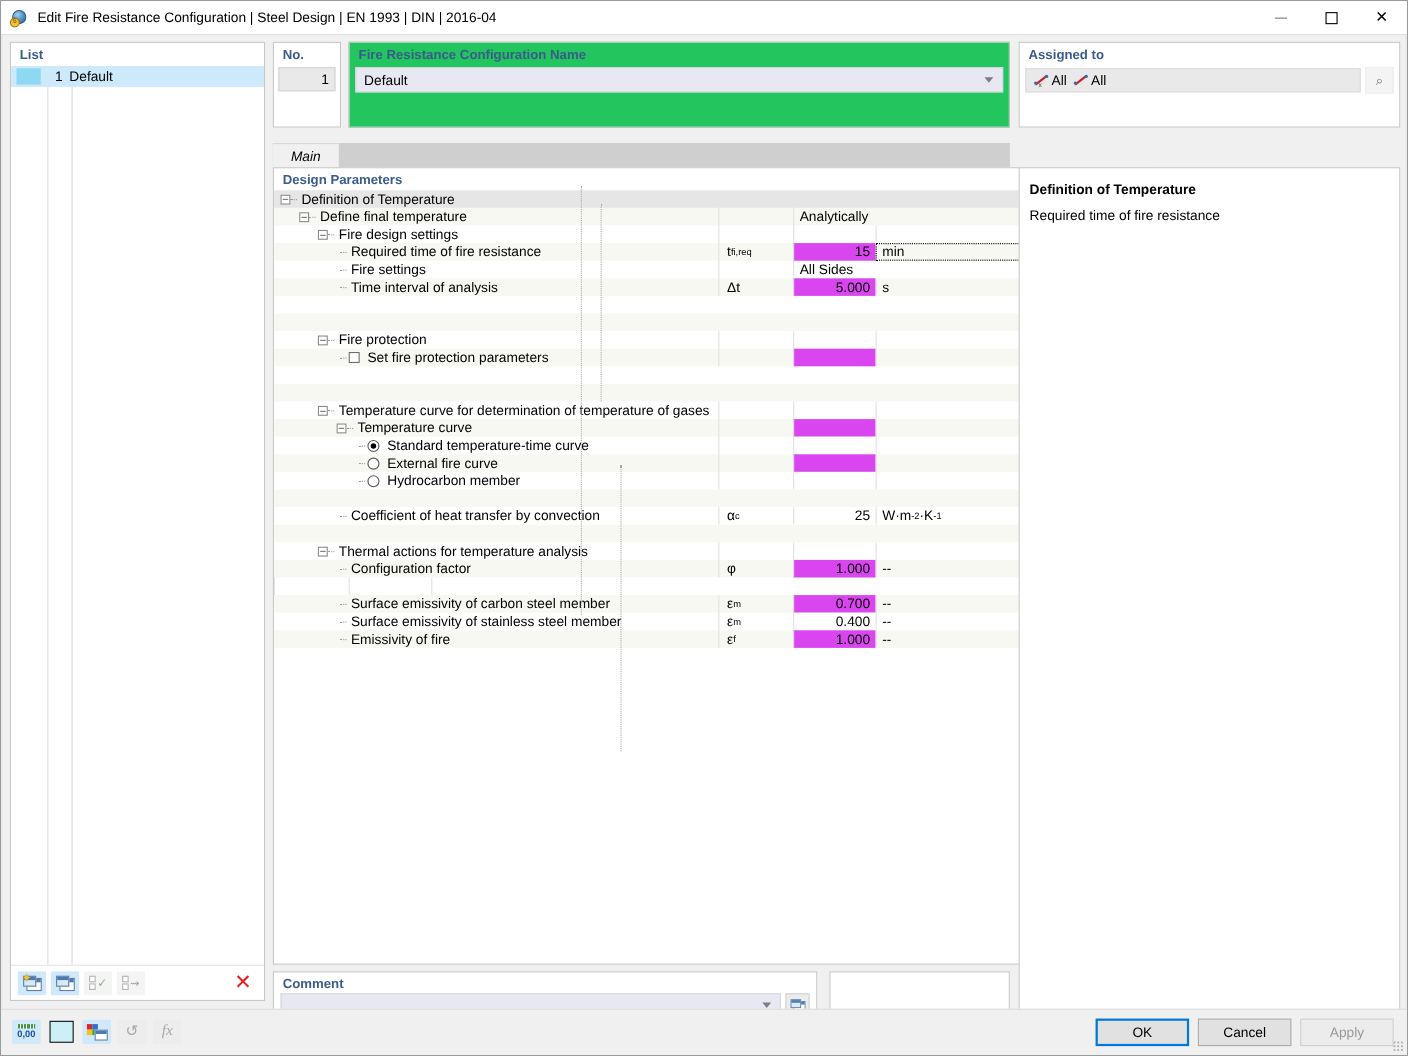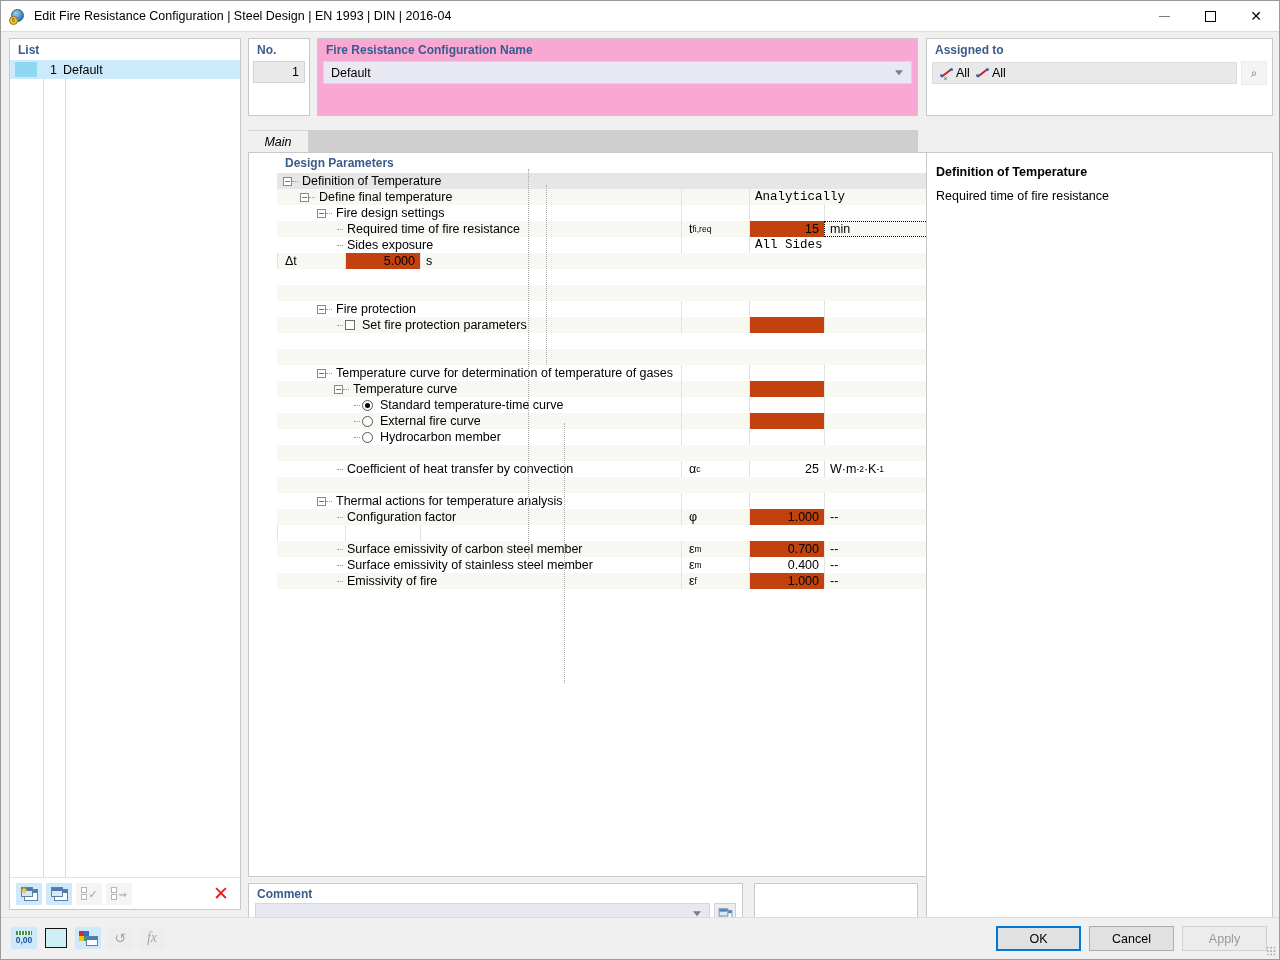--- a/index.html
+++ b/index.html
@@ -102,21 +102,21 @@
   .no-box {
     position:absolute; left:247px; top:6px; width:62px; height:78px;
     background:#fff; border:1px solid #c8c8c8;
   }
   .no-field {
     margin:1px 4px 0 4px; height:22px; background:#e9e9e9; border:1px solid #d3d3d3;
     display:flex; align-items:center; justify-content:flex-end; padding-right:5px; font-size:12.5px;
   }
   .name-box {
     position:absolute; left:316px; top:6px; width:601px; height:78px;
-    background:#f9a8d4; border:1px solid #c8c8c8;
+    background:#22c55e; border:1px solid #c8c8c8;
   }
   .name-field {
     margin:1px 5px 0 5px; height:23px; background:#e8e8f2; border:1px solid #d6d6e2;
     display:flex; align-items:center; padding-left:7px; font-size:12.5px; position:relative;
   }
   .caret-down {
     position:absolute; right:8px; top:50%; transform:translateY(-55%);
     width:0;height:0;border-left:4px solid transparent;border-right:4px solid transparent;
     border-top:5px solid #7d7d8c;
   }
@@ -151,37 +151,37 @@
     background:#cfcfcf;
     font-style:italic;
   }
   .tab {
     height:22px; width:60px; background:#f0f0f0; display:flex; align-items:center; justify-content:center;
     font-size:12.5px; border-top:1px solid #d8d8d8;
   }
   
   .tree-panel {
     position:absolute; left:247px; top:120px; width:797px; height:725px;
-    background:#fff; border:1px solid #c8c8c8; overflow:hidden;padding-left:28px;
+    background:#fff; border:1px solid #c8c8c8; overflow:hidden;
   }
   .tree-title { color:#3a5b8c; font-weight:bold; font-size:12px; padding:3px 0 3px 8px; }
   .trow {
     display:flex; height:16px; align-items:center; position:relative; font-size:12.5px;
   }
   .trow.alt { background:#f8f8f2; }
   .trow.hdr { background:#e6e6e6; }
   .tcell-label { flex:0 0 404px; display:flex; align-items:center; height:16px; position:relative; overflow:hidden; white-space:nowrap;}
   .tcell-sym { flex:0 0 68px; height:16px; display:flex; align-items:center; padding-left:7px;
                border-left:1px solid #e2e2e2; }
   .tcell-val { flex:0 0 75px; height:16px; display:flex; align-items:center; justify-content:flex-end;
                padding-right:5px; border-left:1px solid #e2e2e2; background:#fff;}
   .tcell-unit{ flex:1; height:16px; display:flex; align-items:center; padding-left:5px; border-left:1px solid #e2e2e2;}
-  .trow.alt .tcell-val { background:#c2410c; }
+  .trow.alt .tcell-val { background:#d946ef; }
   .tcell-val.empty, .tcell-unit.empty { background:transparent; }
-  .tcell-wide { flex:1; height:16px; display:flex; align-items:center; padding-left:5px; border-left:1px solid #e2e2e2;font-family:Liberation Mono, monospace;}
+  .tcell-wide { flex:1; height:16px; display:flex; align-items:center; padding-left:5px; border-left:1px solid #e2e2e2;}
   .focus-cell { outline:1px dotted #000; outline-offset:-1px; }
   .expander {
     width:9px; height:9px; border:1px solid #8a8a8a; background:#fff; font-size:8px; line-height:7px;
     text-align:center; color:#333; flex:0 0 9px; font-family:"DejaVu Sans", sans-serif;
   }
   .dots-h { width:6px; height:1px; border-top:1px dotted #9a9a9a; flex:0 0 6px; margin-right:2px;}
   .lbl { margin-left:2px; }
   .vline {
     position:absolute; width:0; border-left:1px dotted #a8a8a8; top:0; bottom:0;
   }
@@ -398,26 +398,30 @@
               <span class="dots-h" style="margin-left: 3px;"></span>
               <span class="lbl">Required time of fire resistance</span>
             </div>
             <div class="tcell-sym">t<sub>fi,req</sub></div>
             <div class="tcell-val">15</div>
             <div class="tcell-unit focus-cell">min</div>
           </div>
           <div class="trow">
             <div class="tcell-label" style="padding-left: 57px;">
               <span class="dots-h" style="margin-left: 3px;"></span>
-              <span class="lbl">Sides exposure</span>
+              <span class="lbl">Fire settings</span>
             </div>
             <div class="tcell-sym"></div>
             <div class="tcell-wide">All Sides</div>
           </div>
           <div class="trow alt">
+            <div class="tcell-label" style="padding-left: 57px;">
+              <span class="dots-h" style="margin-left: 3px;"></span>
+              <span class="lbl">Time interval of analysis</span>
+            </div>
             <div class="tcell-sym">Δt</div>
             <div class="tcell-val">5.000</div>
             <div class="tcell-unit">s</div>
           </div>
           <div class="trow">
             <div class="tcell-label" style="padding-left: 57px;"></div>
             <div style="flex: 1 1 0%;"></div>
           </div>
           <div class="trow alt">
             <div class="tcell-label" style="padding-left: 57px;"></div>

